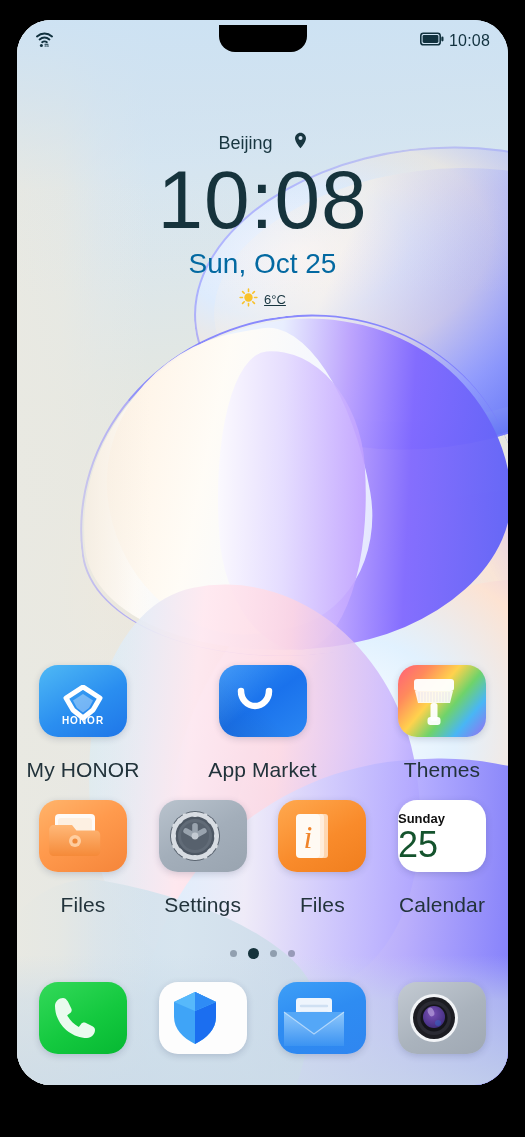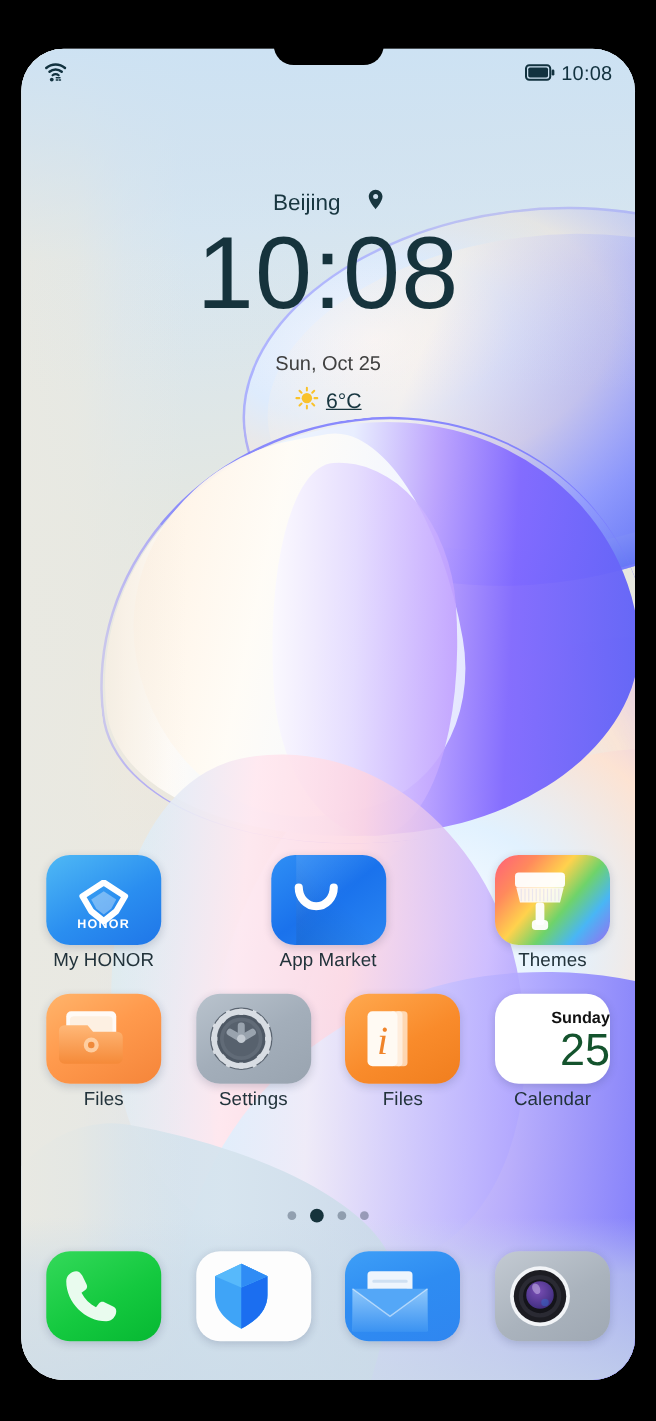--- a/index.html
+++ b/index.html
@@ -2,21 +2,21 @@
 <html><head>
 <meta charset="utf-8">
 <style>
   html,body{margin:0;padding:0;background:#000;}
   body{width:525px;height:1137px;overflow:hidden;font-family:"Liberation Sans",sans-serif;}
 
   #phone{position:relative;width:525px;height:1137px;background:#000;}
 
   
   #screen{
-    position:absolute;left:17px;top:39px;width:491px;height:1065px;
+    position:absolute;left:17px;top:20px;width:491px;height:1065px;
     border-radius:34px;overflow:hidden;
     background:#cfe0f0;
   }
 
   
   .wp{position:absolute;inset:0;}
   .wp-base{
     background:
       linear-gradient(175deg,#cfe2f2 0%,#d6e6f2 14%,#e3e7e2 34%,#ece8dd 52%,#e6e6e4 70%,#dde5ec 86%,#d3e0ea 100%);
   }
@@ -136,33 +136,33 @@
   
   #clockwidget{
     position:absolute;left:0;top:112px;width:491px;z-index:20;
     text-align:center;color:#16333c;
   }
   .cw-city{font-size:18px;display:inline-flex;align-items:center;gap:21px;color:#183640;}
   .cw-time{
     font-size:82px;line-height:.98;font-weight:300;letter-spacing:1px;
     margin-top:6px;color:#16333c;font-family:"Liberation Sans",sans-serif;
   }
-  .cw-date{font-size:16px;margin-top:24px;color:#404040;}
-  .cw-weather{font-size:17px;margin-top:8px;display:inline-flex;align-items:center;gap:6px;color:#183640;text-decoration:underline;}
+  .cw-date{font-size:28px;margin-top:8px;color:#0369a1;}
+  .cw-weather{font-size:13px;margin-top:8px;display:inline-flex;align-items:center;gap:6px;color:#183640;text-decoration:underline;}
 
   
   #appgrid{
     position:absolute;left:0;top:645px;width:491px;z-index:20;
     padding:0 18px;box-sizing:border-box;
   }
   .row{display:flex;justify-content:space-between;margin-bottom:18px;}
   .app{width:96px;display:flex;flex-direction:column;align-items:center;}
-  .icon{width:72px;height:72px;border-radius:19px;position:relative;overflow:hidden;
-        box-shadow:0 2px 7px rgba(30,40,80,.18);padding-left:20px;}
-  .label{margin-top:4px;font-size:15px;color:#22333b;white-space:nowrap;letter-spacing:.1px;}
+  .icon{width:88px;height:72px;border-radius:19px;position:relative;overflow:hidden;
+        box-shadow:0 2px 7px rgba(30,40,80,.18);}
+  .label{margin-top:21px;font-size:21px;color:#22333b;white-space:nowrap;letter-spacing:.1px;}
 
   
   .ic-honor{background:linear-gradient(150deg,#4fb9f5 0%,#2a8ef0 55%,#1f76e8 100%);}
   .honor-diamond{position:absolute;left:50%;top:20px;transform:translateX(-50%);}
   .honor-txt{position:absolute;left:0;right:0;bottom:11px;text-align:center;color:#fff;
              font-size:10px;font-weight:bold;letter-spacing:1px;}
   
   .ic-market{background:linear-gradient(145deg,#2f8ff5 0%,#1a72ec 50%,#2a86f2 100%);}
   .mk-fac{position:absolute;width:72px;height:72px;
       background:
@@ -172,21 +172,21 @@
   .ic-themes{background:linear-gradient(130deg,#ff5f7a 0%,#ff8a5c 22%,#ffd24d 42%,#6fd36a 60%,#49b6f5 78%,#9b6bf0 100%);}
   
   .ic-gallery{background:#ffffff;}
   
   .ic-files{background:linear-gradient(150deg,#ffb46b 0%,#ff9a4d 45%,#f5853a 100%);}
   
   .ic-settings{background:linear-gradient(150deg,#b9c3cd 0%,#a3aeba 50%,#99a4b0 100%);}
   
   .ic-tips{background:linear-gradient(150deg,#ffa94f 0%,#f98b2b 55%,#f07e1e 100%);}
   
-  .ic-cal{background:#ffffff;display:flex;flex-direction:column;align-items:flex-end;justify-content:center;}
+  .ic-cal{background:#ffffff;display:flex;flex-direction:column;align-items:flex-start;justify-content:center;}
   .cal-day{font-size:13px;font-weight:bold;color:#111;margin-top:2px;}
   .cal-num{font-size:36px;color:#14532d;line-height:1;margin-top:1px;font-weight:400;}
   
   .ic-phone{background:linear-gradient(150deg,#34d95a 0%,#14c93f 55%,#06b832 100%);}
   .ic-sec{background:#fdfdfd;}
   .ic-mail{background:linear-gradient(160deg,#3e9ff7 0%,#2e8cf2 45%,#2f86f0 100%);}
   .ic-cam{background:linear-gradient(150deg,#c3cad2 0%,#aab3bd 55%,#9fa8b3 100%);}
 
   
   #pageind{

